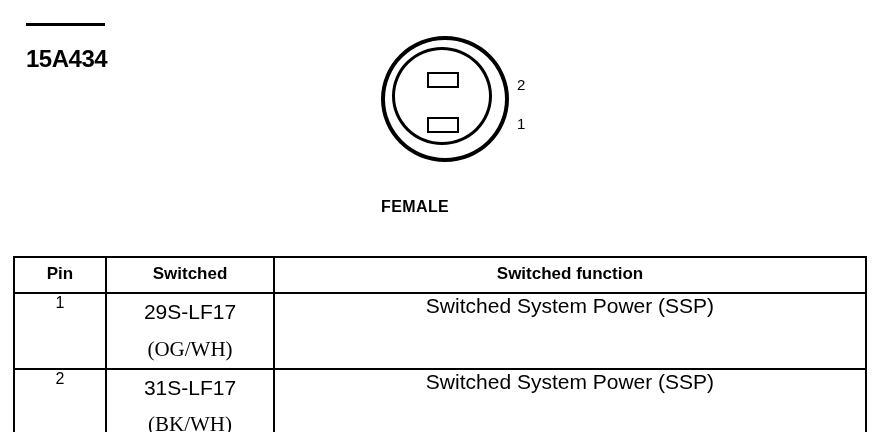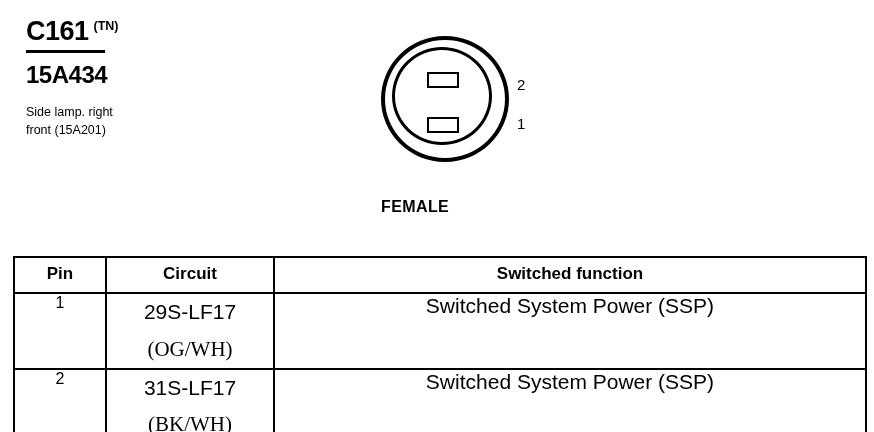--- a/index.html
+++ b/index.html
@@ -46,21 +46,21 @@
     width: 79px;
     height: 2.5px;
     background: #000;
     margin-top: 5px;
   }
   #part-number {
     font-size: 24px;
     font-weight: bold;
     letter-spacing: -0.5px;
     line-height: 1;
-    margin-top: 10px;
+    margin-top: 21px;
   }
   #description {
     font-size: 12.5px;
     line-height: 1.45;
     margin-top: 16px;
     font-weight: normal;
   }
   #description div { white-space: nowrap; }
 
   
@@ -165,47 +165,40 @@
     padding-top: 7px;
     padding-left: 14px;
     text-align: center;
   }
   .data-row td { height: 63px; }
 </style>
 </head>
 <body>
 
 <div id="header-block">
-  <div id="connector-id-row">
-    <span id="connector-id">C161</span><span id="connector-color-code">(TN)</span>
-  </div>
   <div id="connector-id-underline"></div>
   <div id="part-number">15A434</div>
-  <div id="description">
-    <div>Side lamp. right</div>
-    <div>front (15A201)</div>
-  </div>
 </div>
 
 <div id="connector-diagram">
   <div id="connector-outer-ring"></div>
   <div id="connector-inner-ring"></div>
   <div class="terminal-slot" id="terminal-slot-2"></div>
   <div class="terminal-slot" id="terminal-slot-1"></div>
   <div class="pin-callout" id="pin-callout-2">2</div>
   <div class="pin-callout" id="pin-callout-1">1</div>
 </div>
 
 <div id="connector-type-label">FEMALE</div>
 
 <table id="pin-table">
   <thead>
     <tr>
       <th class="col-pin">Pin</th>
-      <th class="col-circuit">Circuit</th>
+      <th class="col-circuit">Switched</th>
       <th class="col-function">Switched function</th>
     </tr>
   </thead>
   <tbody>
     <tr class="data-row">
       <td class="cell-pin">1</td>
       <td class="cell-circuit">
         <span>29S-LF17</span>
         <span class="circuit-color">(OG/WH)</span>
       </td>

